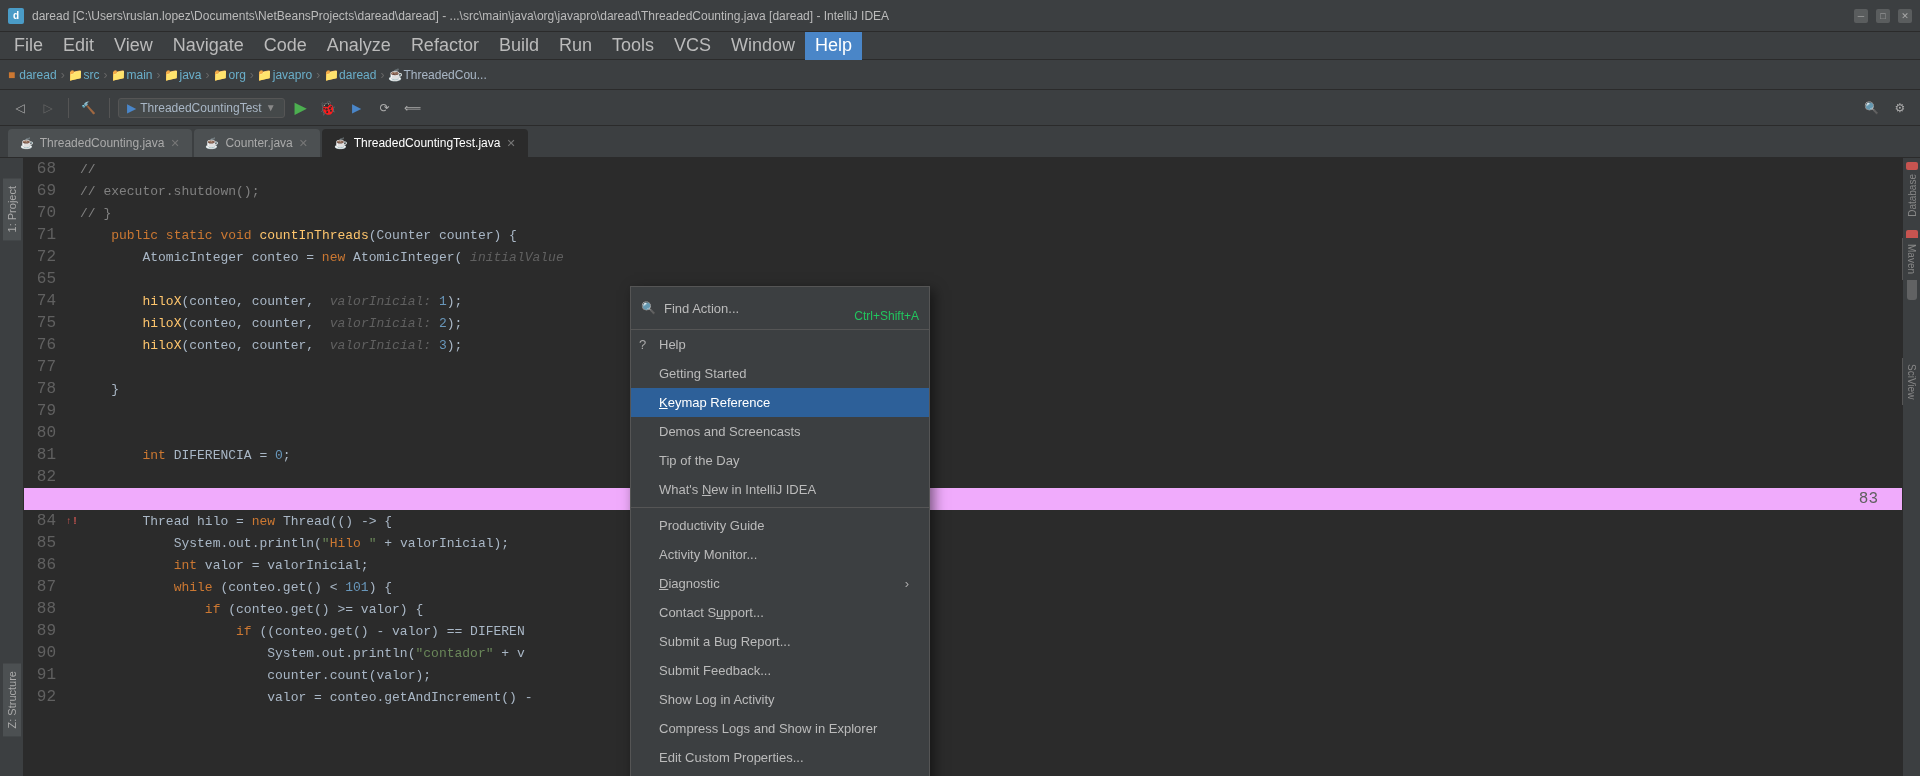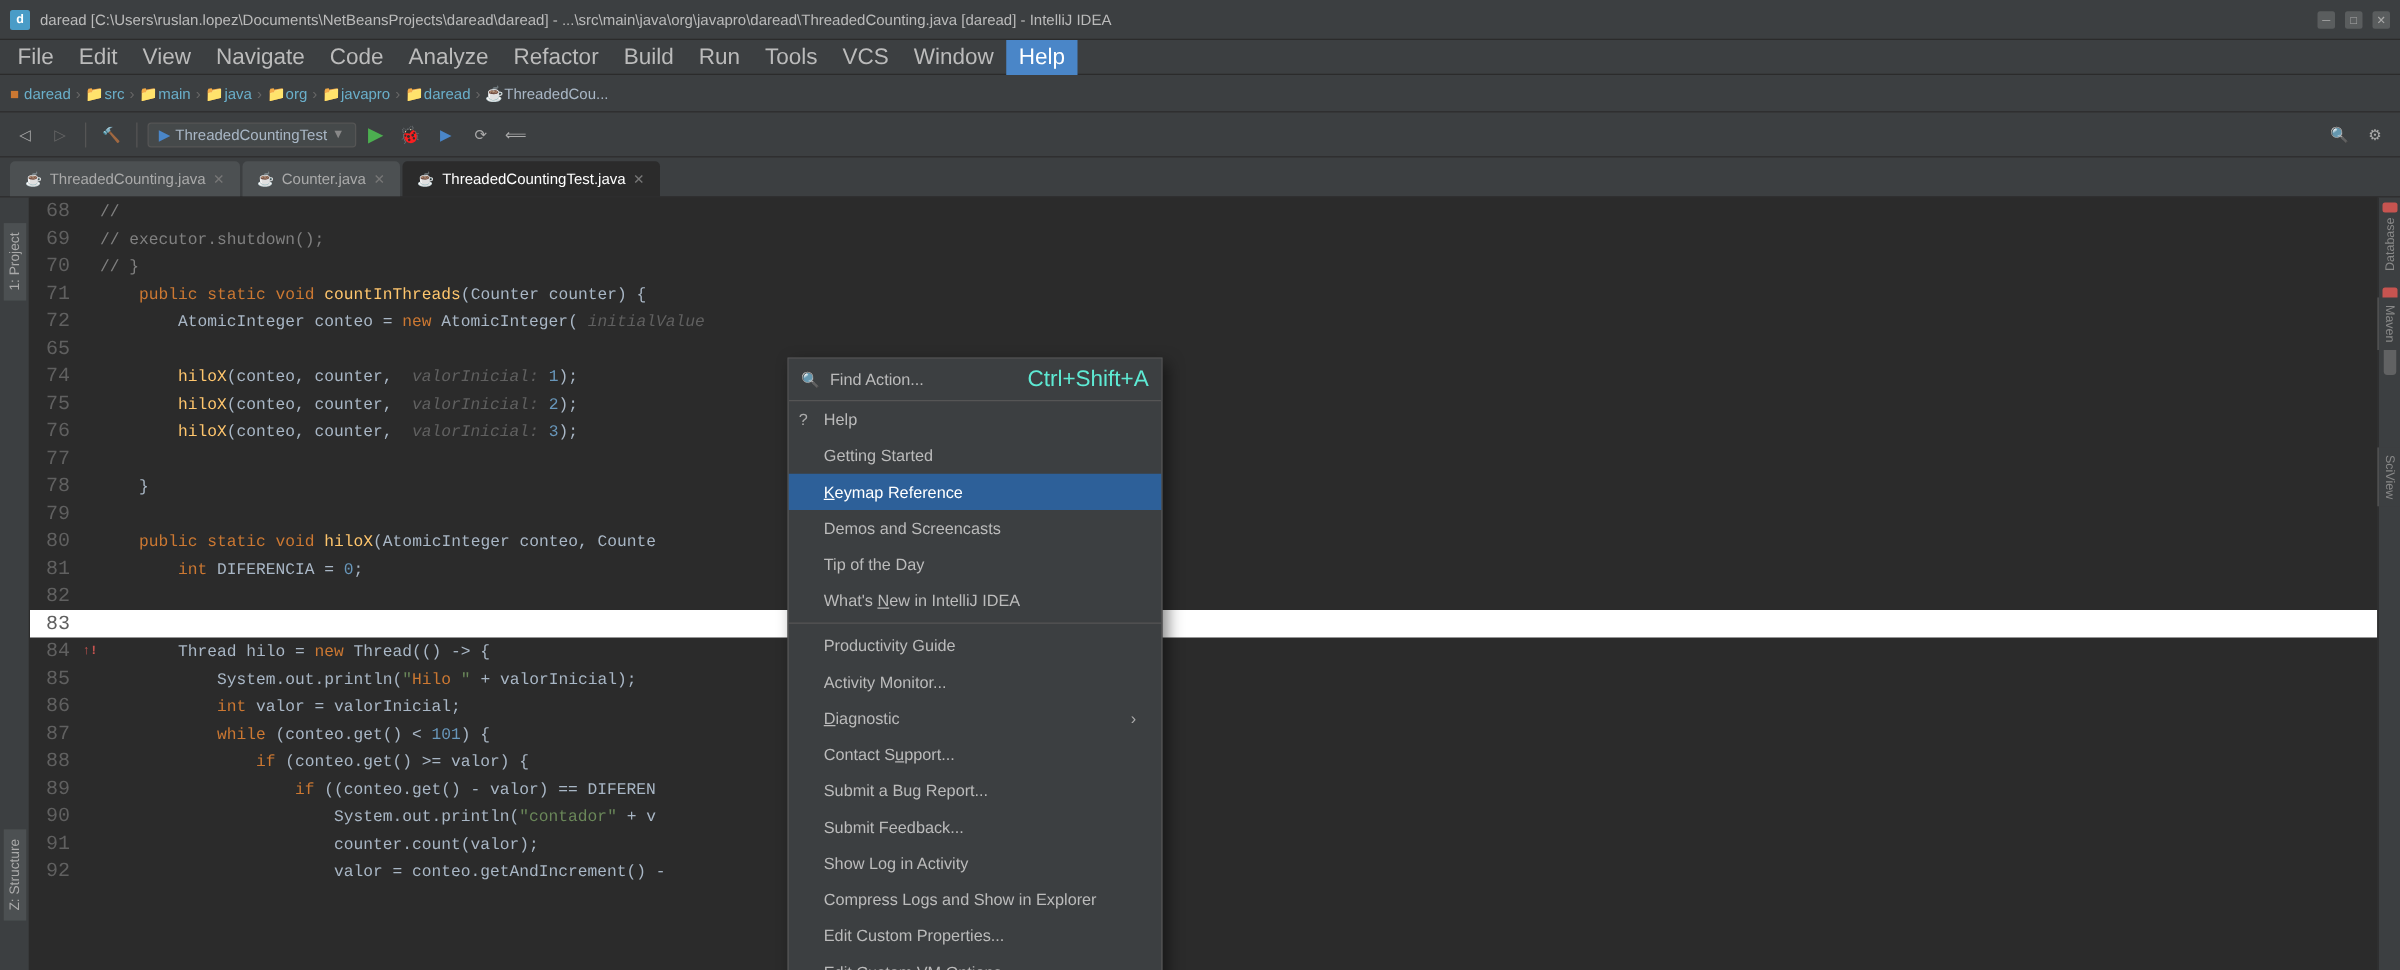--- a/index.html
+++ b/index.html
@@ -128,21 +128,21 @@
       position: relative;
       font-family: 'Courier New', monospace;
       font-size: 13px;
     }
     .code-line {
       display: flex;
       align-items: center;
       height: 22px;
       padding-left: 4px;
     }
-    .code-line.highlighted { background: #ffffff; }
+    .code-line.highlighted { background: #f0abfc; justify-content: flex-end; }
     .line-num {
       width: 36px;
       color: #606060;
       text-align: right;
       padding-right: 8px;
       font-size: 16px;
       user-select: none;
     }
     .gutter {
       width: 16px;
@@ -386,21 +386,20 @@
 
     <div class="code-line">
       <span class="line-num">79</span>
       <span class="gutter"></span>
       <span class="code-text"></span>
     </div>
 
     <div class="code-line">
       <span class="line-num">80</span>
       <span class="gutter"></span>
-      <span class="code-text">&nbsp;&nbsp;&nbsp;&nbsp;<span class="kw">public static void</span> <span class="fn">hiloX</span>(<span class="type">AtomicInteger</span> conteo, <span class="type">Counte</span></span>
     </div>
 
     <div class="code-line">
       <span class="line-num">81</span>
       <span class="gutter"></span>
       <span class="code-text">&nbsp;&nbsp;&nbsp;&nbsp;&nbsp;&nbsp;&nbsp;&nbsp;<span class="kw">int</span> DIFERENCIA = <span class="num">0</span>;</span>
     </div>
 
     <div class="code-line">
       <span class="line-num">82</span>
@@ -478,21 +477,21 @@
     </div>
   </div>
 
   <div style="position:absolute;right:0;top:80px;writing-mode:vertical-lr;transform:rotate(0deg);background:#3c3f41;border-left:1px solid #555;font-size:10px;color:#888;padding:6px 3px;cursor:pointer;">Maven</div>
 
   <div id="help-dropdown">
 
     <div class="dropdown-find-section">
       <span style="color:#aaa;font-size:12px;">🔍</span>
       <span style="color:#bbbbbb;flex:1;cursor:pointer;">Find Action...</span>
-      <span style="color:#5eead4;font-size:18px;margin-left:auto;">Ctrl+Shift+A</span>
+      <span style="color:#22c55e;font-size:12px;margin-left:auto;margin-top:16px;">Ctrl+Shift+A</span>
     </div>
 
     <div class="dropdown-item">
       <span class="q-icon">?</span>
       <span>Help</span>
     </div>
 
     <div class="dropdown-item">
       <span>Getting Started</span>
     </div>

